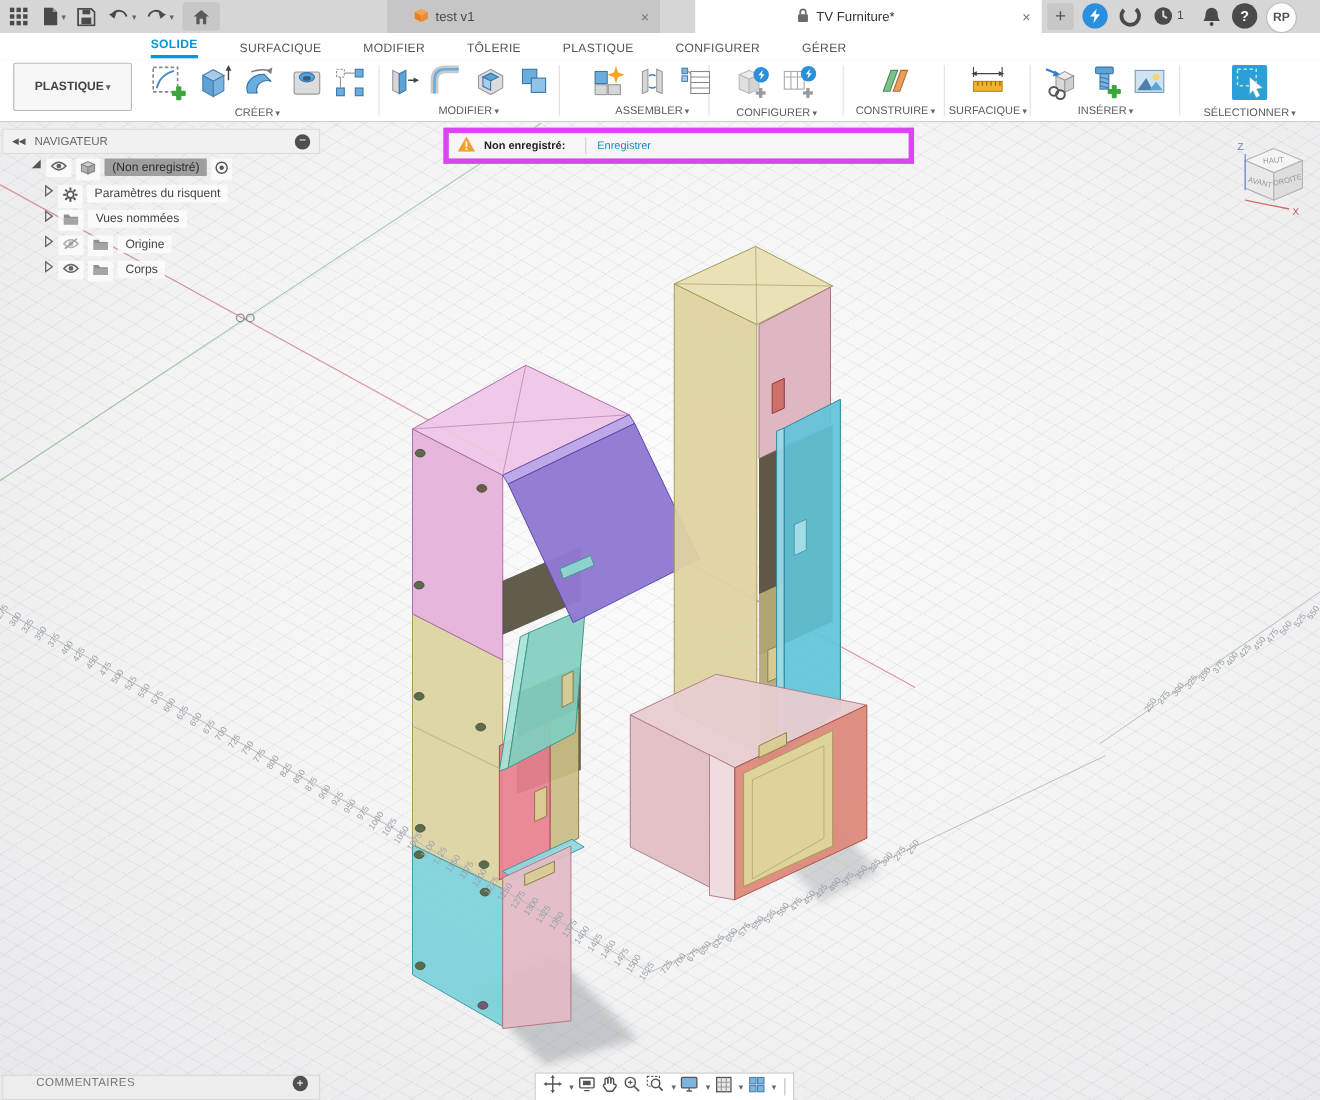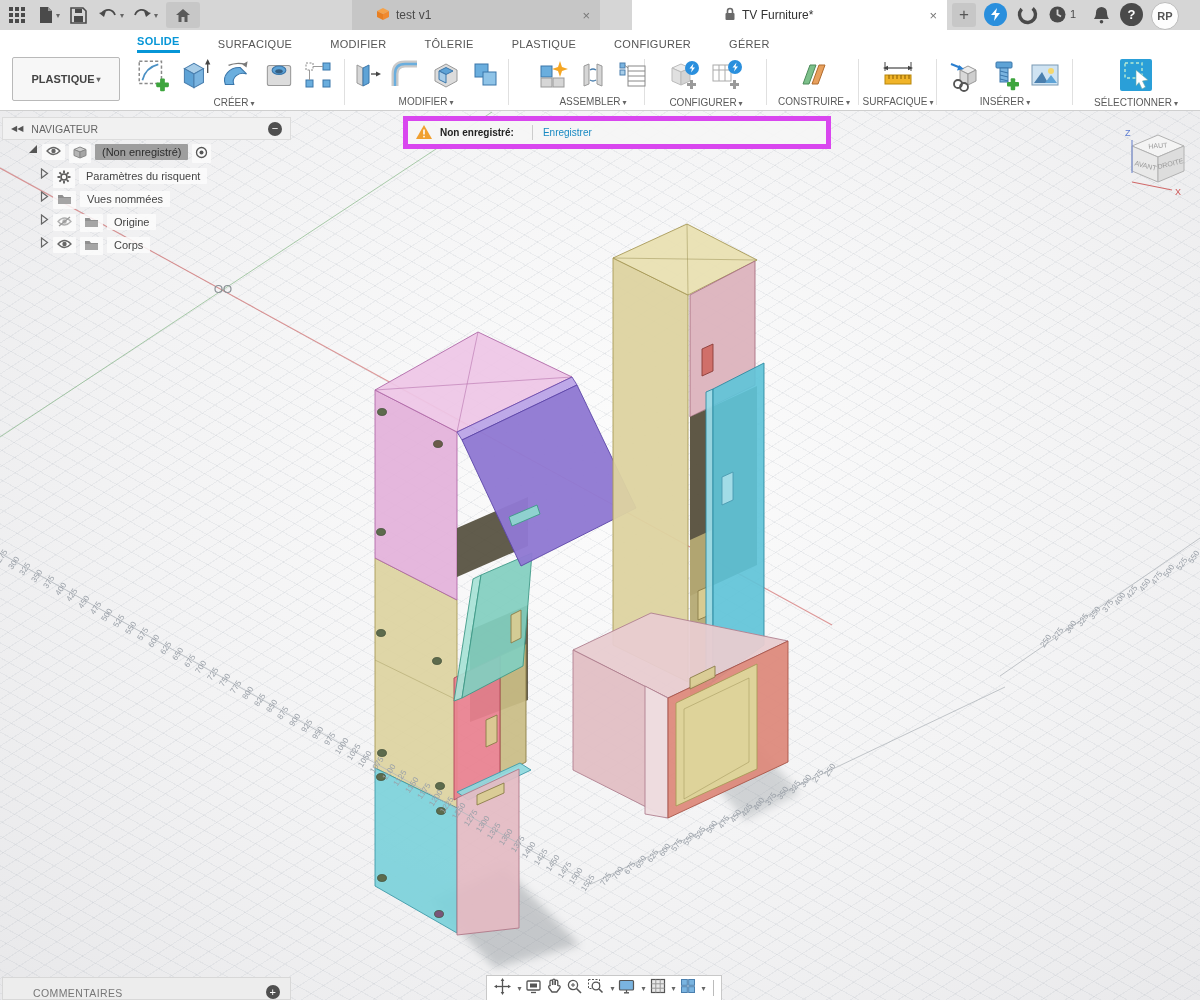--- a/index.html
+++ b/index.html
@@ -41,21 +41,21 @@
   #warnbar .sep{width:1px;height:15px;background:#ccc;margin:0 10px}
   #warnbar .save{color:#1789c2;margin-right:8px}
   #navhead{left:2px;top:117px;width:287px;height:21px;background:#f1f1f1;border:1px solid #dcdcdc;
     display:flex;align-items:center;font-size:10.5px;color:#666;z-index:10}
   .navrow{position:absolute;height:20px;display:flex;align-items:flex-start;gap:4px;z-index:10;font-size:11px;color:#444}
   .navchip{background:rgba(252,252,252,.85);padding:2px 7px;border-radius:1px;white-space:nowrap}
   .navchip.sel{background:#9e9e9e;color:#2d2d2d}
   .darkcirc{width:14px;height:14px;border-radius:50%;background:#4f4f4f;color:#fff;display:flex;align-items:center;
     justify-content:center;font-size:11px;line-height:1}
   #commentbar{left:2px;top:977px;width:287px;height:21px;background:#ededed;border:1px solid #d8d8d8;
-    display:flex;align-items:flex-end;font-size:10.5px;color:#777;letter-spacing:.4px;z-index:10}
+    display:flex;align-items:flex-start;font-size:10.5px;color:#777;letter-spacing:.4px;z-index:10}
   #navtools{left:486px;top:975px;width:234px;height:24px;background:#fff;border:1px solid #c8c8c8;
     display:flex;align-items:center;justify-content:center;gap:4px;z-index:10}
   #viewcube{left:1118px;top:120px;width:80px;height:80px;z-index:10}
   svg text{font-family:"Liberation Sans",sans-serif}
 </style>
 </head>
 <body>
 
 <div id="viewport" class="abs"></div>
 

